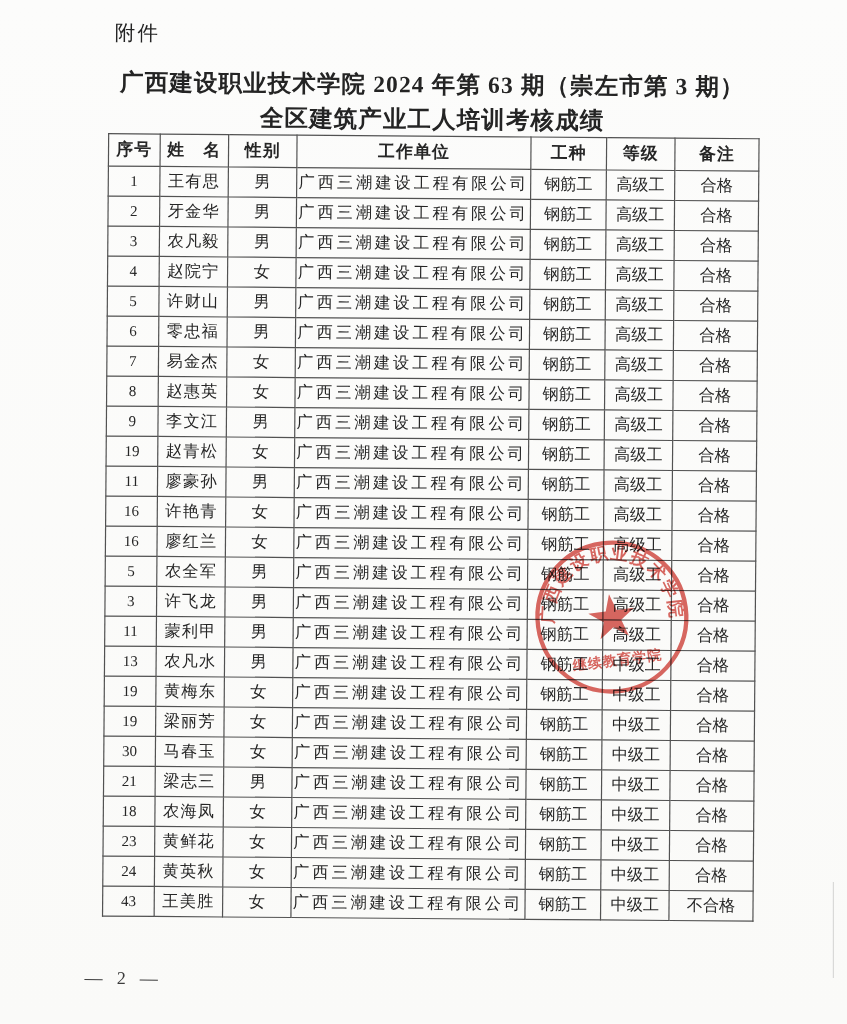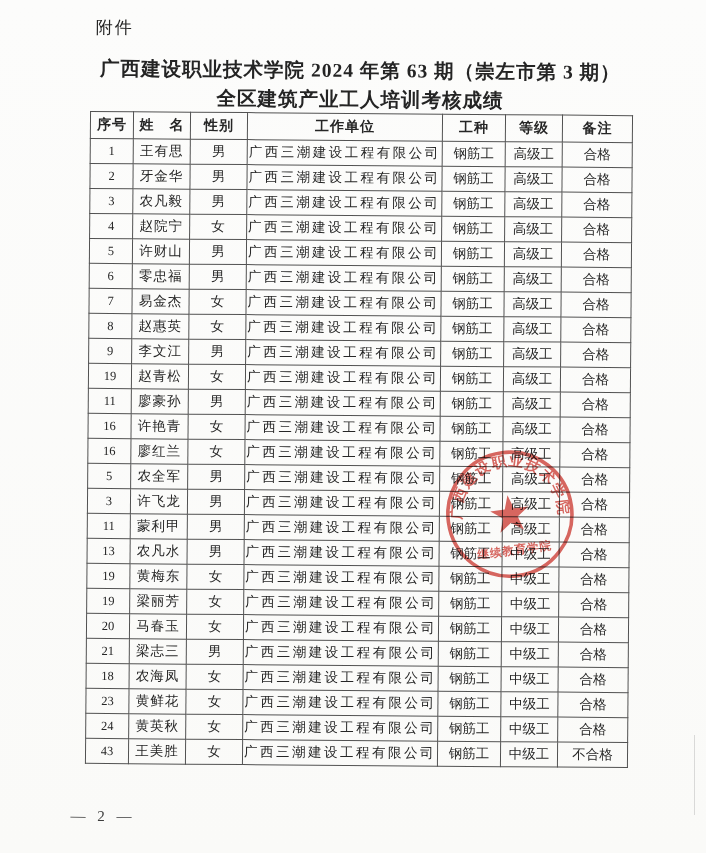--- a/index.html
+++ b/index.html
@@ -276,21 +276,21 @@
     <td class="c-idx">19</td>
     <td class="c-name">梁丽芳</td>
     <td class="c-sex">女</td>
     <td class="c-emp">广西三潮建设工程有限公司</td>
     <td class="c-job">钢筋工</td>
     <td class="c-lvl">中级工</td>
     <td class="c-res">合格</td>
   </tr>
 
   <tr>
-    <td class="c-idx">20</td>
+    <td class="c-idx">30</td>
     <td class="c-name">马春玉</td>
     <td class="c-sex">女</td>
     <td class="c-emp">广西三潮建设工程有限公司</td>
     <td class="c-job">钢筋工</td>
     <td class="c-lvl">中级工</td>
     <td class="c-res">合格</td>
   </tr>
 
   <tr>
     <td class="c-idx">21</td>

